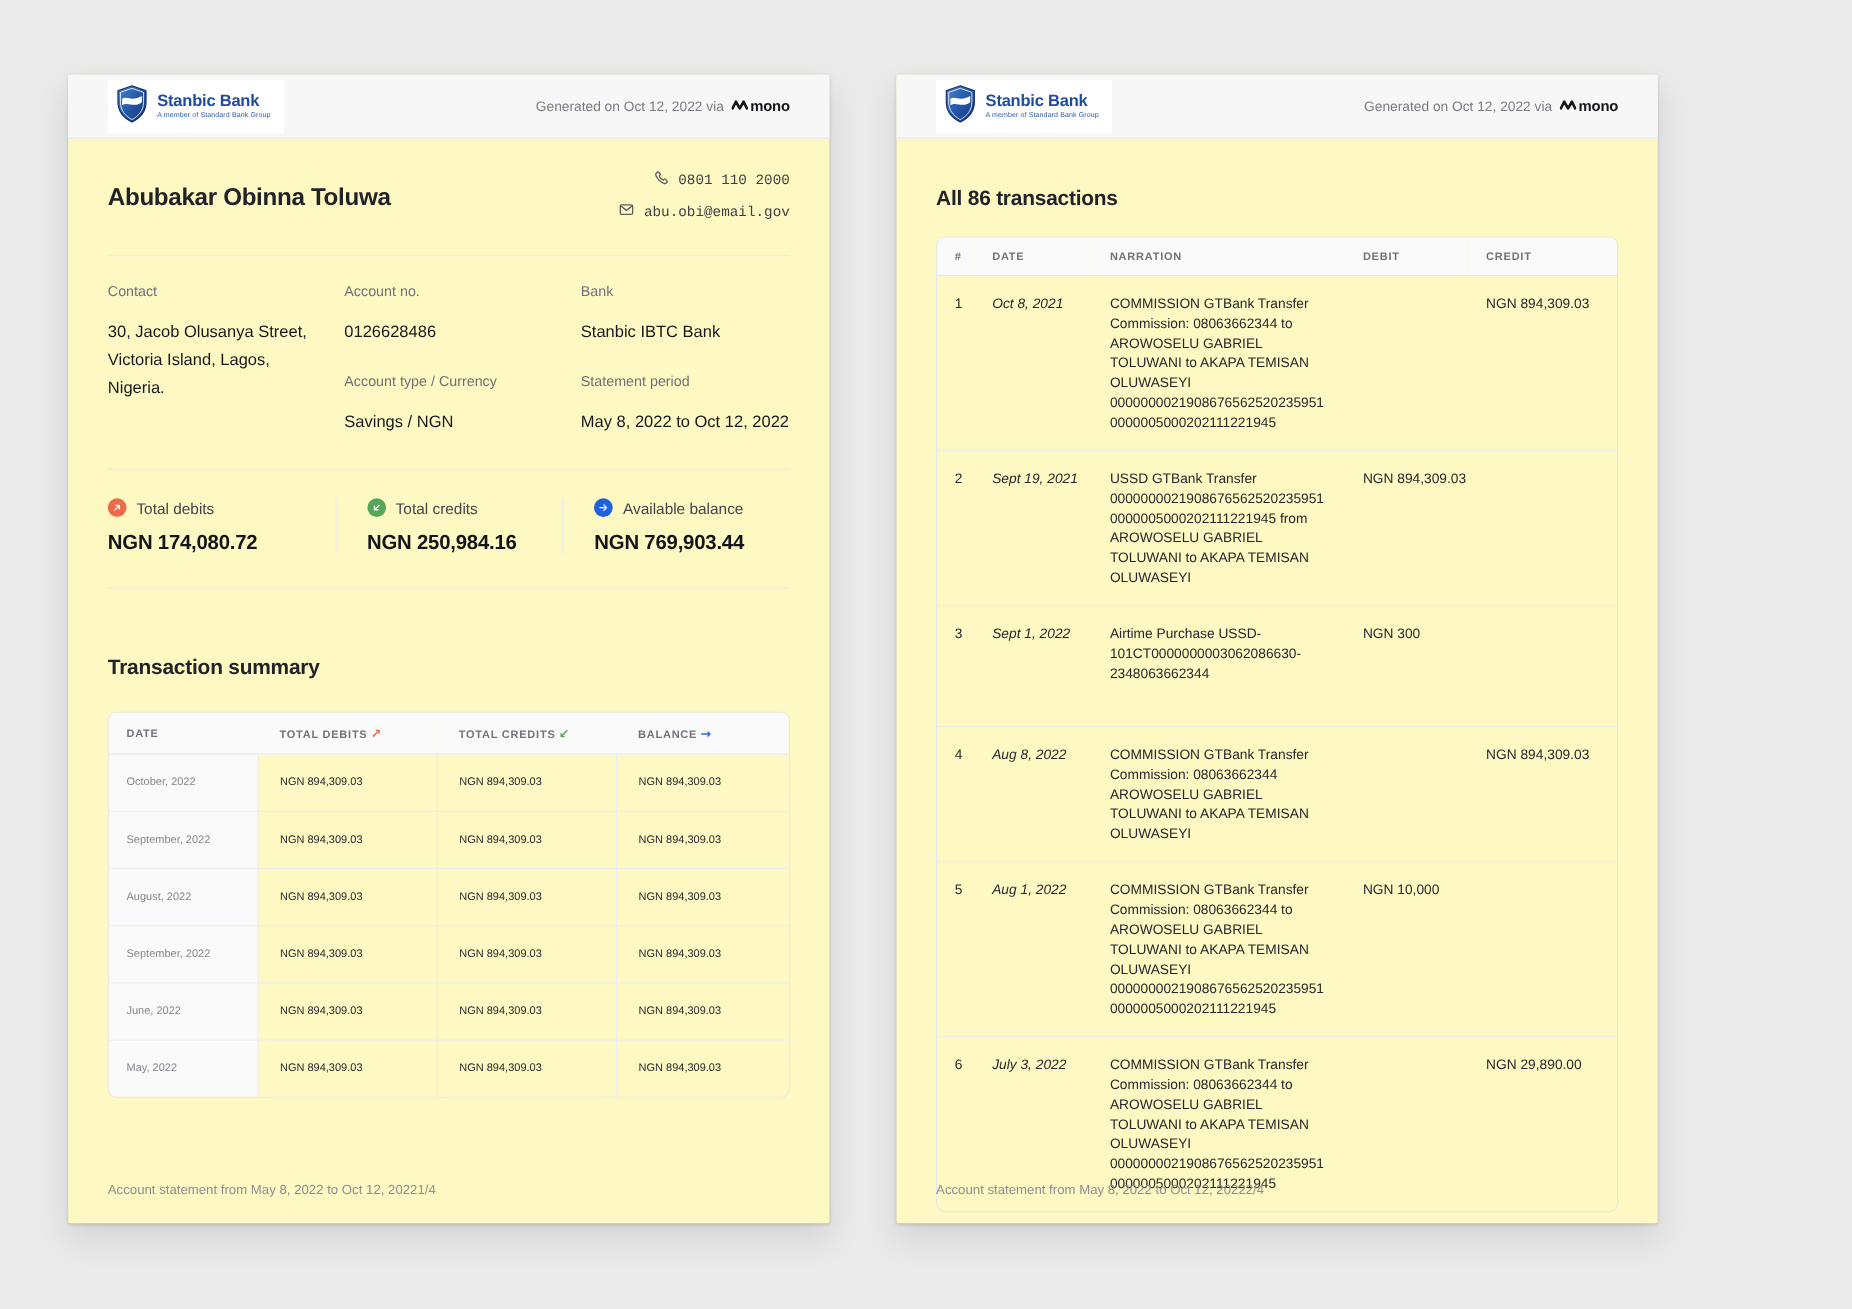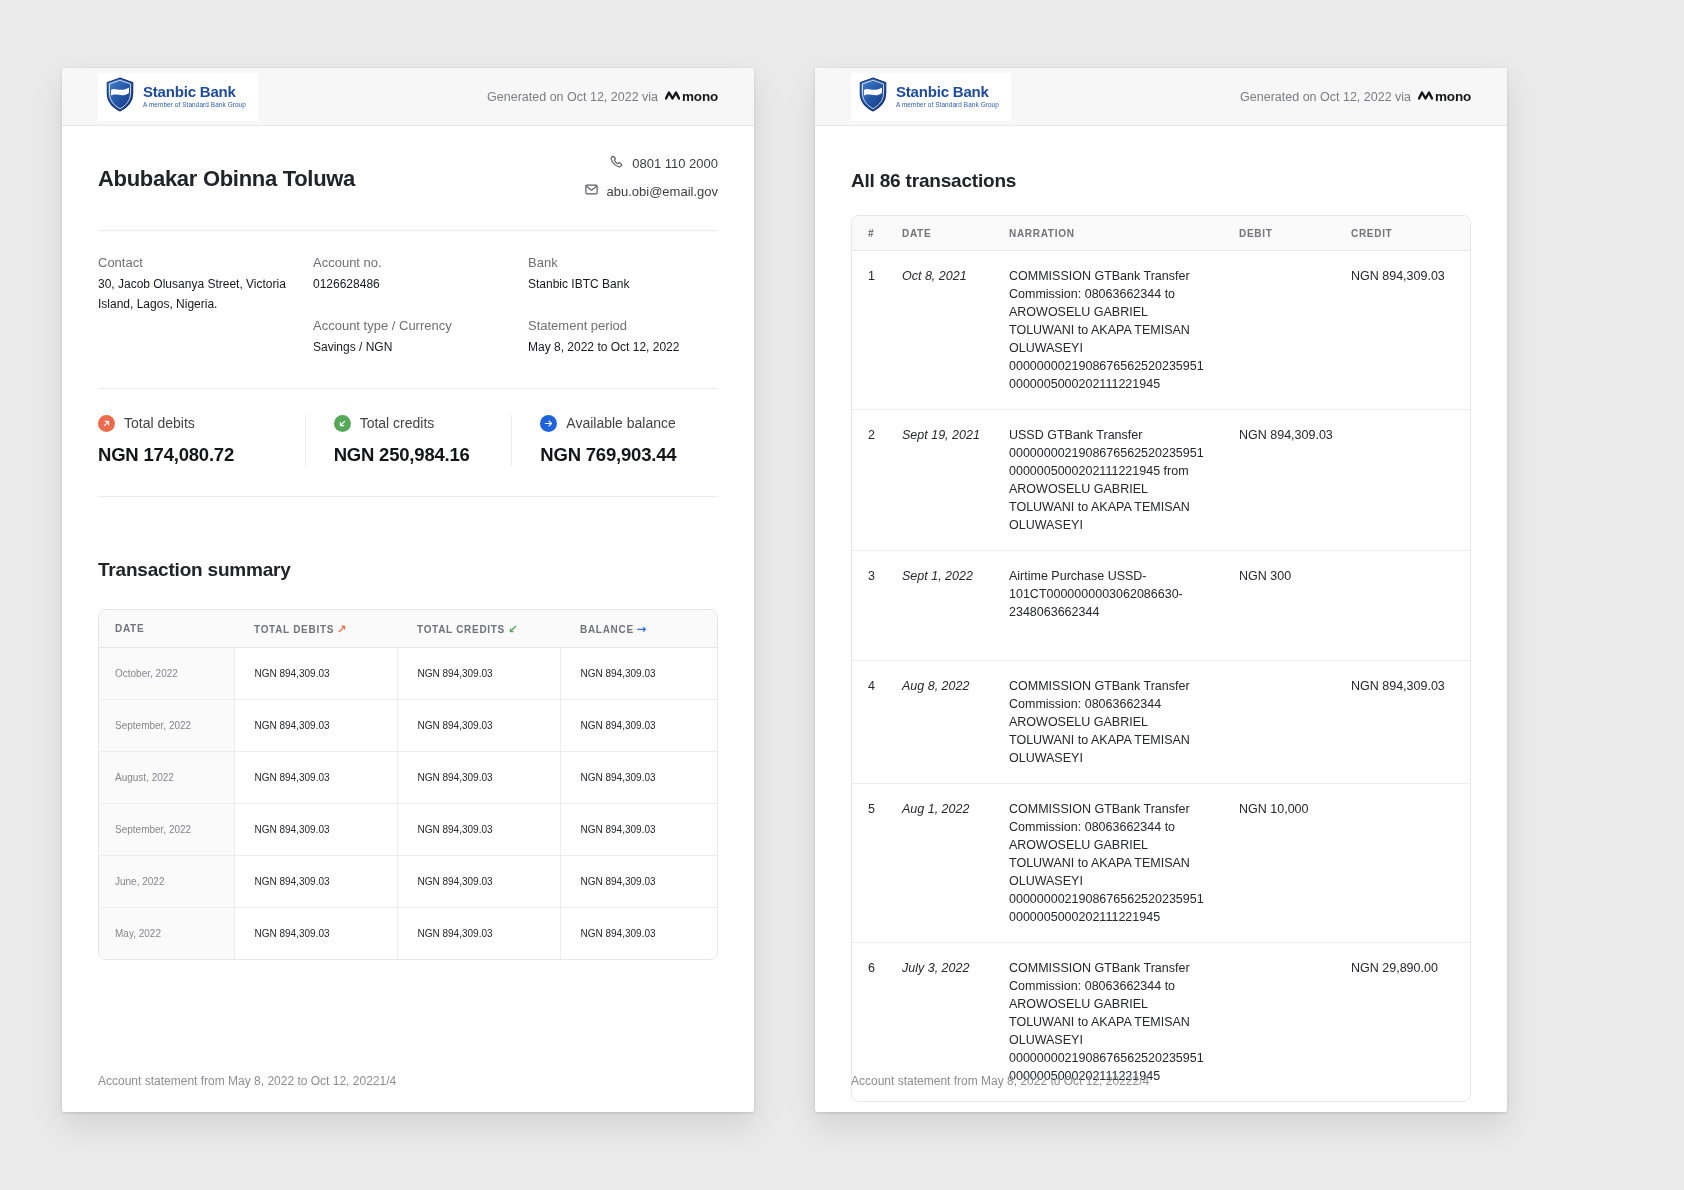--- a/index.html
+++ b/index.html
@@ -8,21 +8,21 @@
     background: #eaeaeb;
     font-family: "Liberation Sans", "DejaVu Sans", sans-serif;
     position: relative;
     color: #17181d;
   }
   .page {
     position: absolute;
     top: 68px;
     width: 692px;
     height: 1044px;
-    background: #ffffff;
+    background: #fef9c3;
     border-radius: 2px;
     box-shadow: 0 1px 3px rgba(0,0,0,.14), 0 14px 30px rgba(0,0,0,.10);
   }
   .page-1 { left: 62px; }
   .page-2 { left: 815px; }
 
   
   .page-header {
     height: 58px;
     background: #f7f7f8;
@@ -48,38 +48,38 @@
   .mono-word { font-weight: 700; font-size: 13.5px; color: #15161a; letter-spacing: -0.2px; }
 
   
   .content { padding: 0 36px; }
   .p1-top {
     display: flex; justify-content: space-between; align-items: flex-start;
     padding: 28px 0 30px;
     border-bottom: 1px solid #ececee;
   }
   .holder-name { font-size: 22px; font-weight: 700; color: #222329; letter-spacing: -0.3px; padding-top: 12px; }
-  .contact-rows { display: flex; flex-direction: column; gap: 10px; align-items: flex-end; }
+  .contact-rows { display: flex; flex-direction: column; gap: 10px; align-items: flex-end; font-family: Liberation Mono, monospace; }
   .contact-row { display: flex; align-items: center; gap: 8px; font-size: 13px; color: #3f4046; }
 
   .info-grid {
     display: grid;
     grid-template-columns: 215px 215px 1fr;
     grid-template-rows: auto auto;
     row-gap: 24px;
     padding: 24px 0 30px;
     border-bottom: 1px solid #ececee;
   }
   .cell-contact { grid-column: 1; grid-row: 1 / span 2; width: 190px; }
   .cell-accno   { grid-column: 2; grid-row: 1; }
   .cell-bank    { grid-column: 3; grid-row: 1; }
   .cell-type    { grid-column: 2; grid-row: 2; }
   .cell-period  { grid-column: 3; grid-row: 2; }
   .info-label { font-size: 13px; color: #6f7077; }
-  .info-value { font-size: 12px; color: #17181d; margin-top: 4px; line-height: 1.7; }
+  .info-value { font-size: 15px; color: #17181d; margin-top: 17px; line-height: 1.7; }
 
   .totals {
     display: grid;
     grid-template-columns: 1fr 1fr 1fr;
     border-bottom: 1px solid #ececee;
     padding: 26px 0 30px;
   }
   .total-cell { padding-right: 10px; }
   .total-cell + .total-cell { border-left: 1px solid #ececee; padding-left: 28px; }
   .total-label { display: flex; align-items: center; gap: 9px; font-size: 14px; color: #43444a; }

